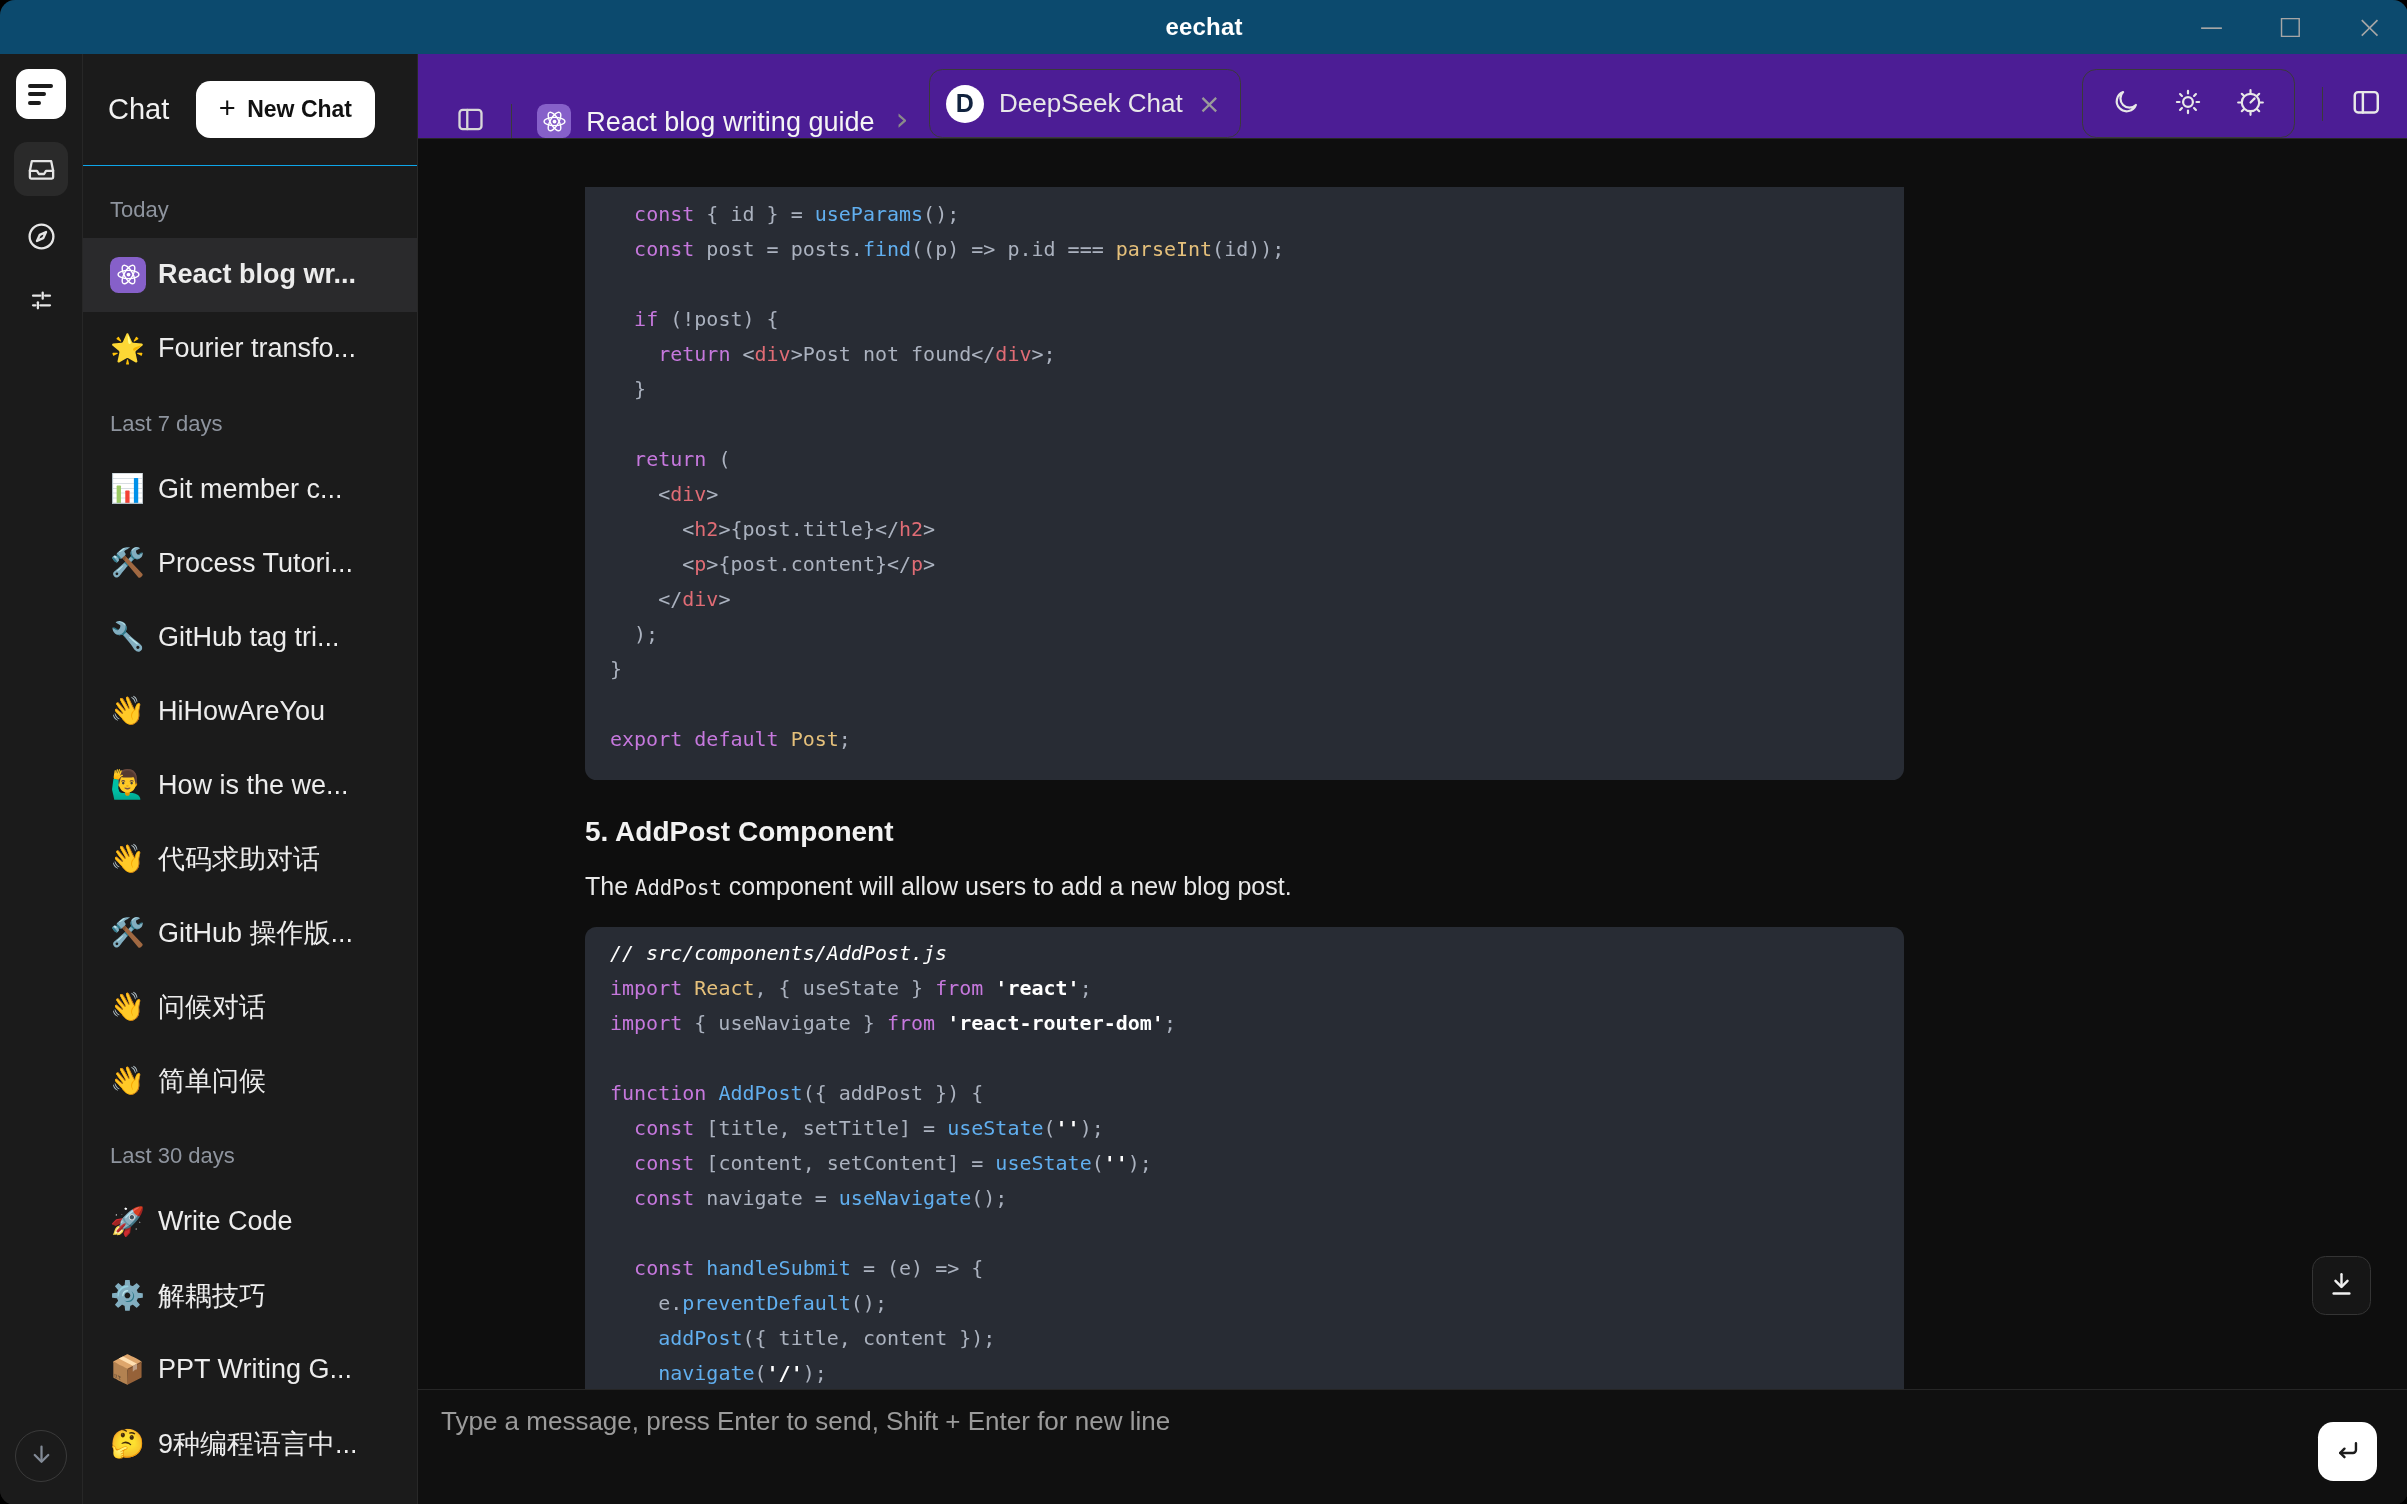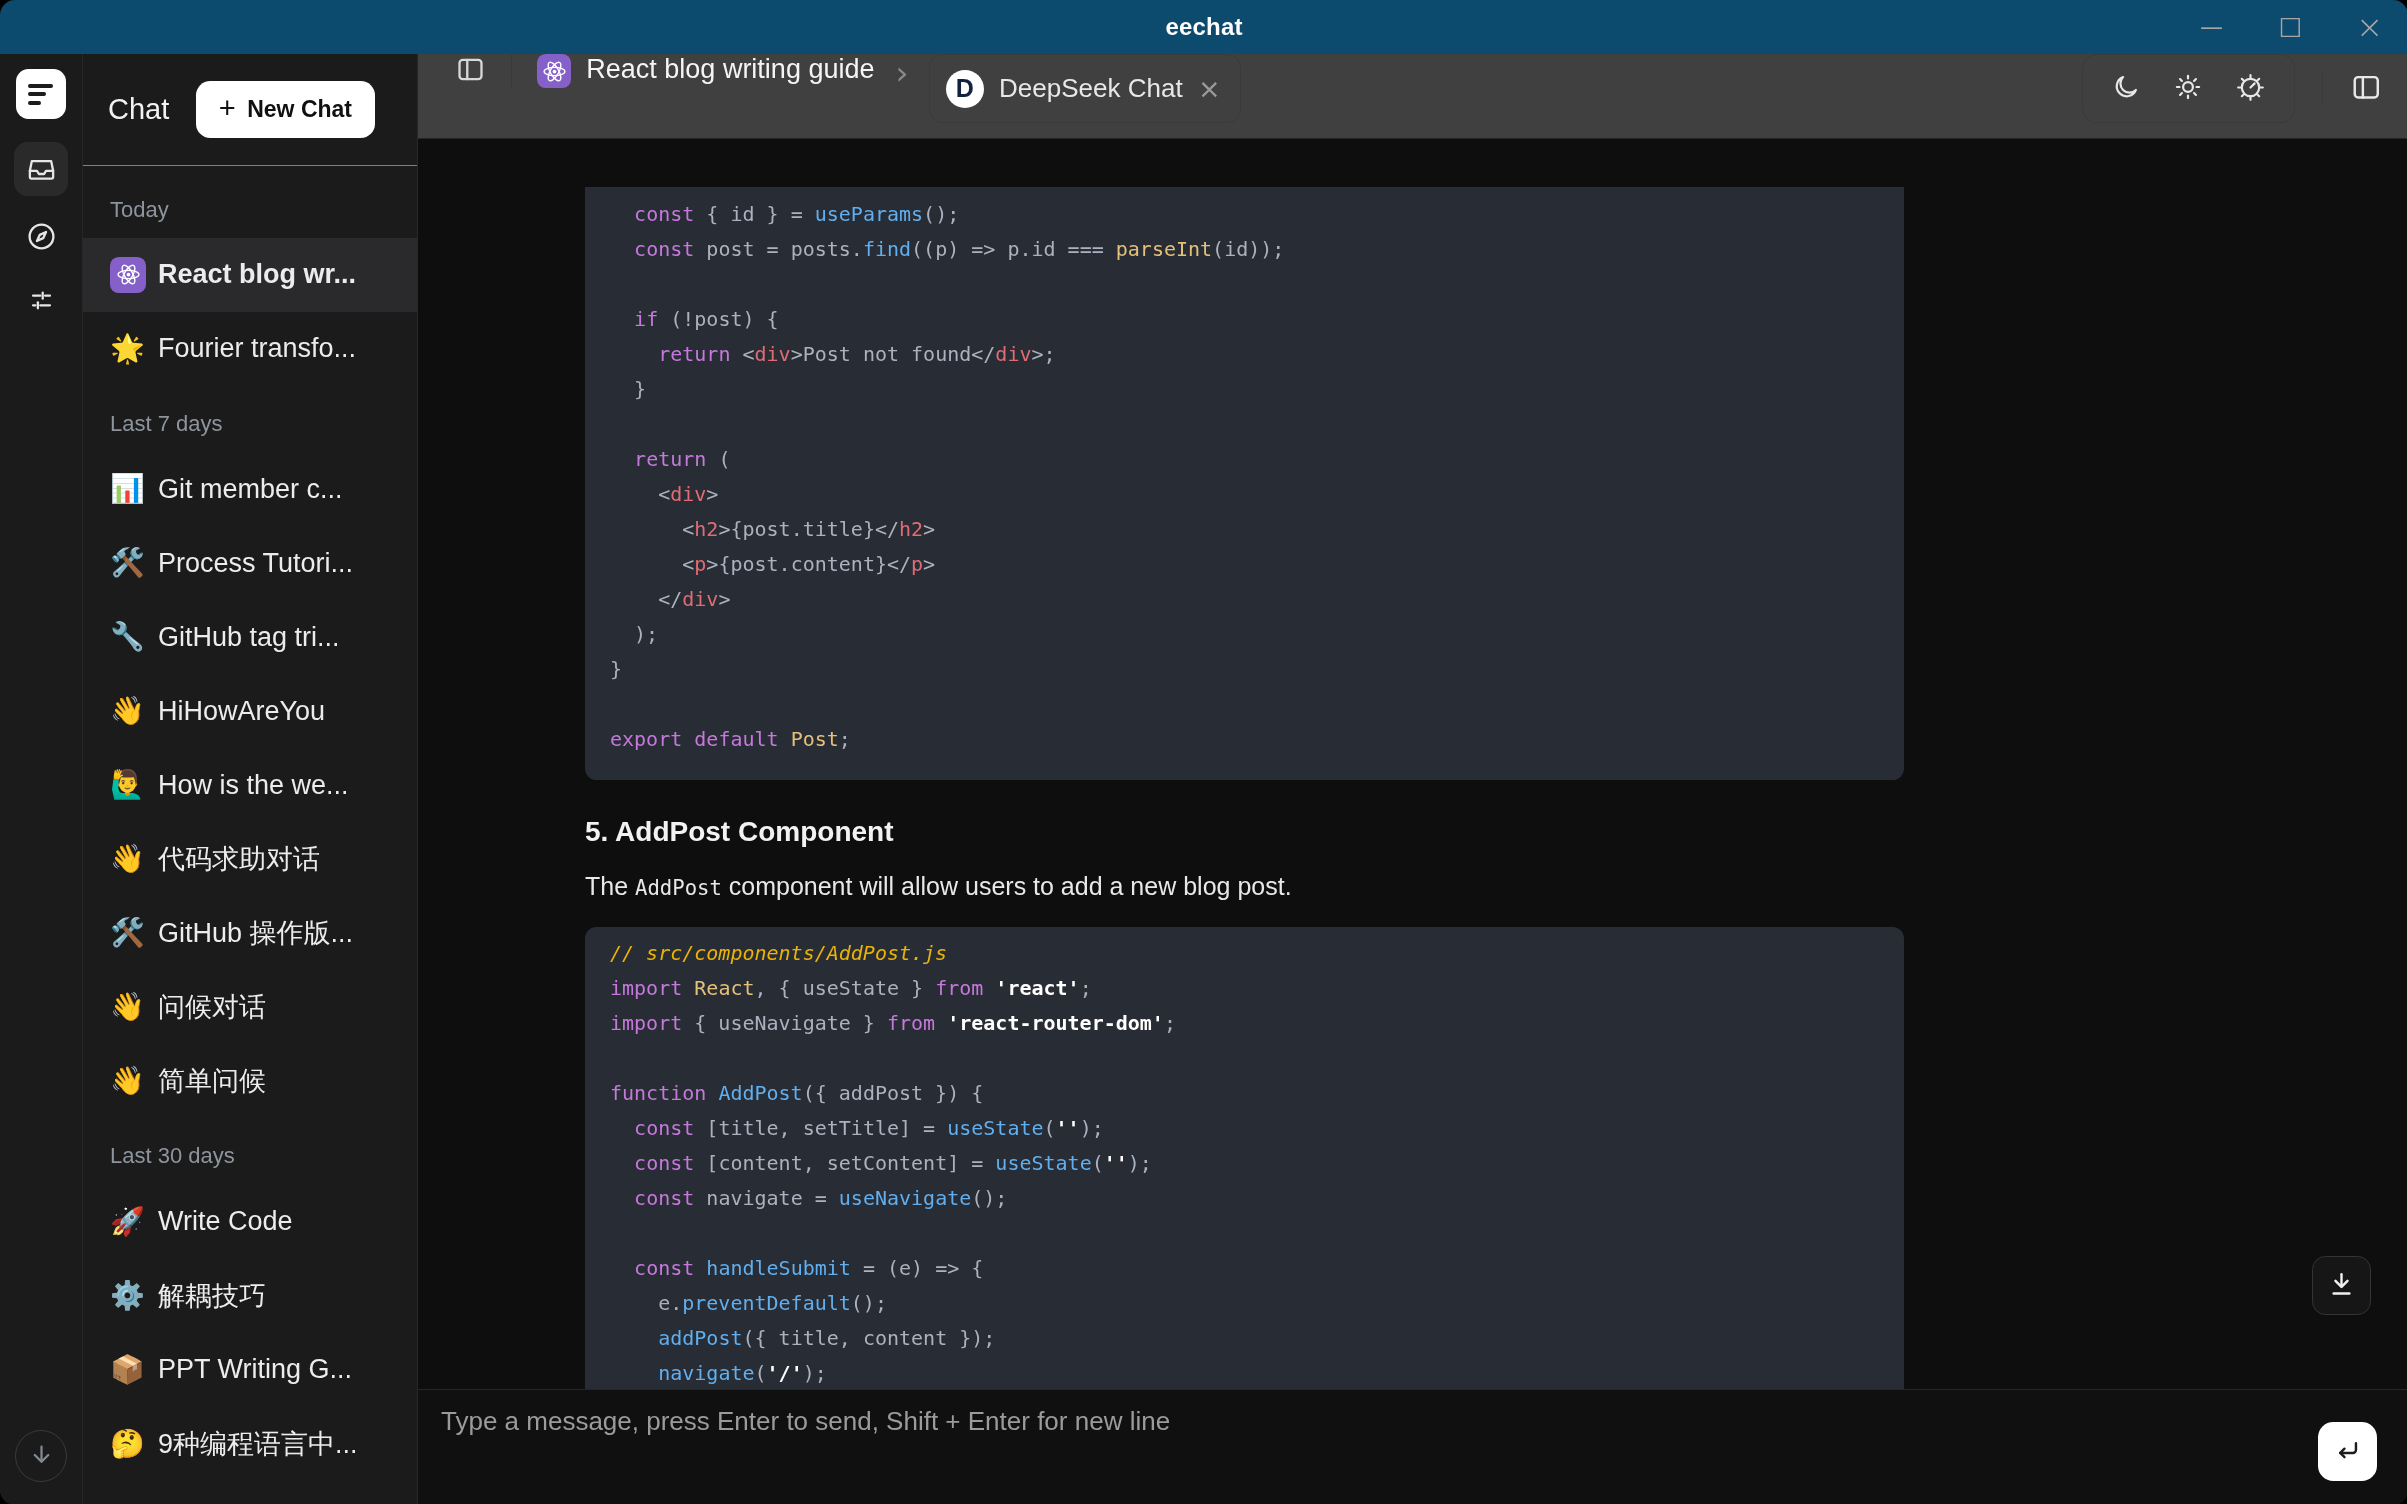--- a/index.html
+++ b/index.html
@@ -41,21 +41,21 @@
   .section-label{padding:25px 0 15.3px 27px;font-size:22px;color:#8e949e;}
   .chat-item{height:74px;display:flex;align-items:center;gap:12px;padding:0 15.3px 0 27px;font-size:27px;color:#ececec;cursor:default;}
   .chat-item .label{white-space:nowrap;overflow:hidden;}
   .chat-item.selected{background:#2a2a2c;font-weight:700;}
   .emoji{width:36px;font-size:28px;line-height:1;text-align:center;flex:0 0 auto;font-family:"DejaVu Sans",sans-serif;}
   .react-badge{width:36px;height:36px;flex:0 0 auto;background:#8660c9;border-radius:8.6px;display:flex;align-items:center;justify-content:center;}
   .react-badge svg{display:block;}
 
   
   .main{flex:1;display:flex;flex-direction:column;min-width:0;background:#0e0e0e;}
-  .main-header{height:85px;flex:0 0 auto;background:#404040;border-bottom:1px solid #262626;display:flex;align-items:flex-start;padding:0 26px 0 37px;box-sizing:border-box;}
+  .main-header{height:85px;flex:0 0 auto;background:#4c1d95;border-bottom:1px solid #262626;display:flex;align-items:flex-end;padding:0 26px 0 37px;box-sizing:border-box;}
   .icon-btn{background:none;border:none;padding:0;display:flex;align-items:center;justify-content:center;color:#d8d8d8;}
   .vdivider{width:1px;height:34px;background:#3a3a3a;margin:0 25px;}
   .crumb-badge{width:34px;height:34px;background:#8660c9;border-radius:8.6px;display:flex;align-items:center;justify-content:center;margin-right:15.3px;}
   .crumb-text{font-size:27px;font-weight:500;color:#f5f5f5;}
   .crumb-chevron{font-size:32.5px;color:#8a8a8a;margin:0 21px;font-family:"DejaVu Sans",sans-serif;}
   .model-pill{height:67px;display:flex;align-items:center;gap:15.3px;padding:0 19px 0 15.3px;border:1px solid #3a3a3a;border-radius:13.4px;background:transparent;}
   .model-logo{width:38px;height:38px;border-radius:50%;background:#ffffff;color:#12233f;display:flex;align-items:center;justify-content:center;font-size:25px;font-weight:700;}
   .model-label{font-size:26px;color:#e8e8e8;}
   .pill-close{font-size:27px;color:#9a9a9a;font-family:"DejaVu Sans",sans-serif;line-height:1;background:none;border:none;padding:0;}
   .header-right{margin-left:auto;display:flex;align-items:center;}
@@ -67,21 +67,21 @@
   .content-col{position:absolute;left:167px;top:0;width:1319px;}
   .codeblock{background:#282c34;border-radius:11.5px;padding:9.6px 25px 23px;font-family:"DejaVu Sans Mono",monospace;font-size:20px;line-height:35px;color:#abb2bf;}
   .codeblock.flush-top{border-top-left-radius:0;border-top-right-radius:0;margin-top:48px;}
   .code-line{white-space:pre;height:35px;}
   .tok-p{color:#abb2bf;}
   .tok-k{color:#c678dd;}
   .tok-f{color:#61afef;}
   .tok-s{color:#ffffff;font-weight:bold;}
   .tok-y{color:#e5c07b;}
   .tok-r{color:#e06c75;}
-  .tok-c{color:#eab308;font-style:italic;}
+  .tok-c{color:#ffffff;font-style:italic;}
   .md-heading{margin:36px 0 0;font-size:28px;font-weight:600;color:#f2f2f2;}
   .md-para{margin:24px 0 0;font-size:25px;color:#e8e8e8;}
   .md-para code{font-family:"DejaVu Sans Mono",monospace;font-size:20.6px;color:#e8e8e8;}
   .codeblock.second{margin-top:26px;}
   .scroll-down-btn{position:absolute;right:37px;bottom:74px;width:59px;height:59px;border:1px solid #343434;border-radius:13.4px;background:#161616;display:flex;align-items:center;justify-content:center;color:#f0f0f0;}
 
   
   .composer{height:116px;flex:0 0 auto;background:#101010;border-top:1px solid #262626;position:relative;padding:16.3px 115px 0 23px;box-sizing:border-box;}
   .composer-input{font-size:26px;color:#9b9b9b;outline:none;min-height:57px;}
   .send-btn{position:absolute;right:31px;top:32px;width:59px;height:59px;background:#ffffff;border:none;border-radius:15.3px;display:flex;align-items:center;justify-content:center;color:#1c1c1c;}

